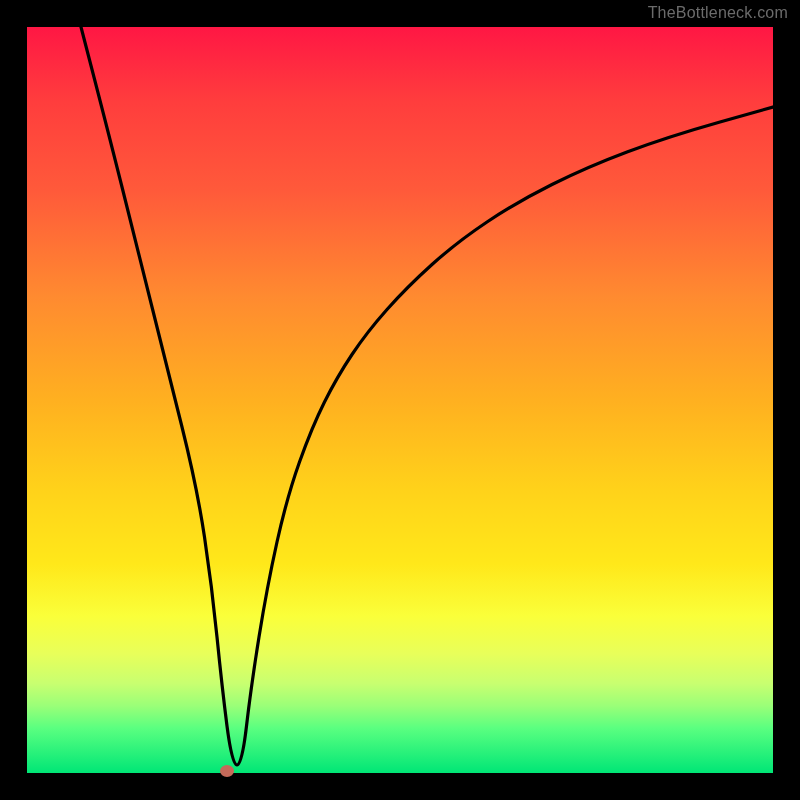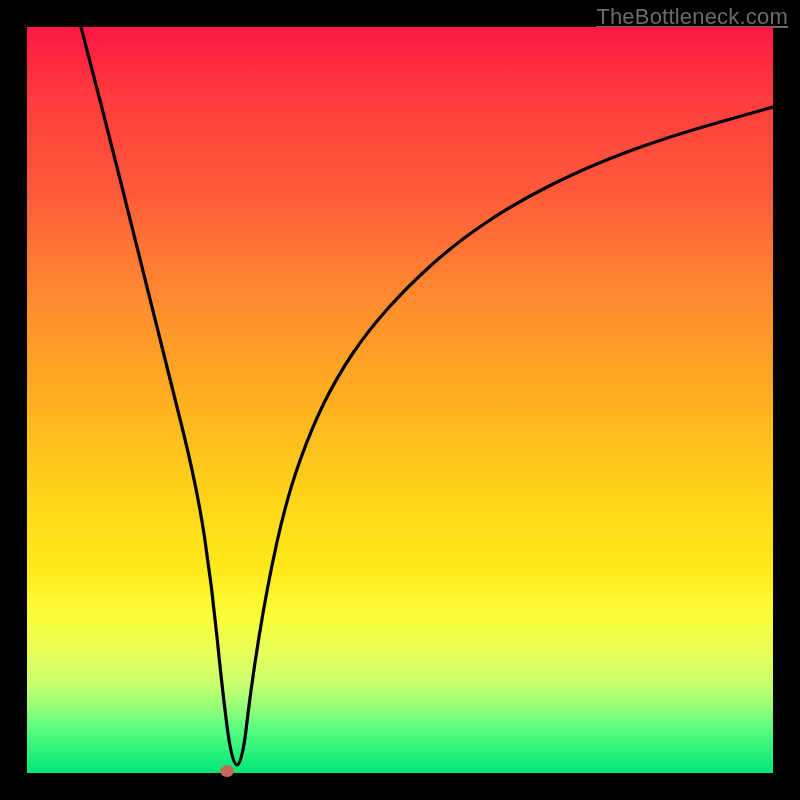--- a/index.html
+++ b/index.html
@@ -55,24 +55,23 @@
     height: 12px;
     border-radius: 50%;
     background: #c56a5a;
     transform: translate(-50%, -50%);
   }
   .watermark {
     position: absolute;
     top: 4px;
     right: 12px;
     color: #6b6b6b;
-    font-size: 22px;
+    font-size: 16px;
     letter-spacing: 0.2px;
     user-select: none;
-    text-decoration: underline;
   }
 </style>
 </head>
 <body>
 
 <div class="watermark">TheBottleneck.com</div>
 
 <div class="frame">
   <div class="gradient"></div>
 

